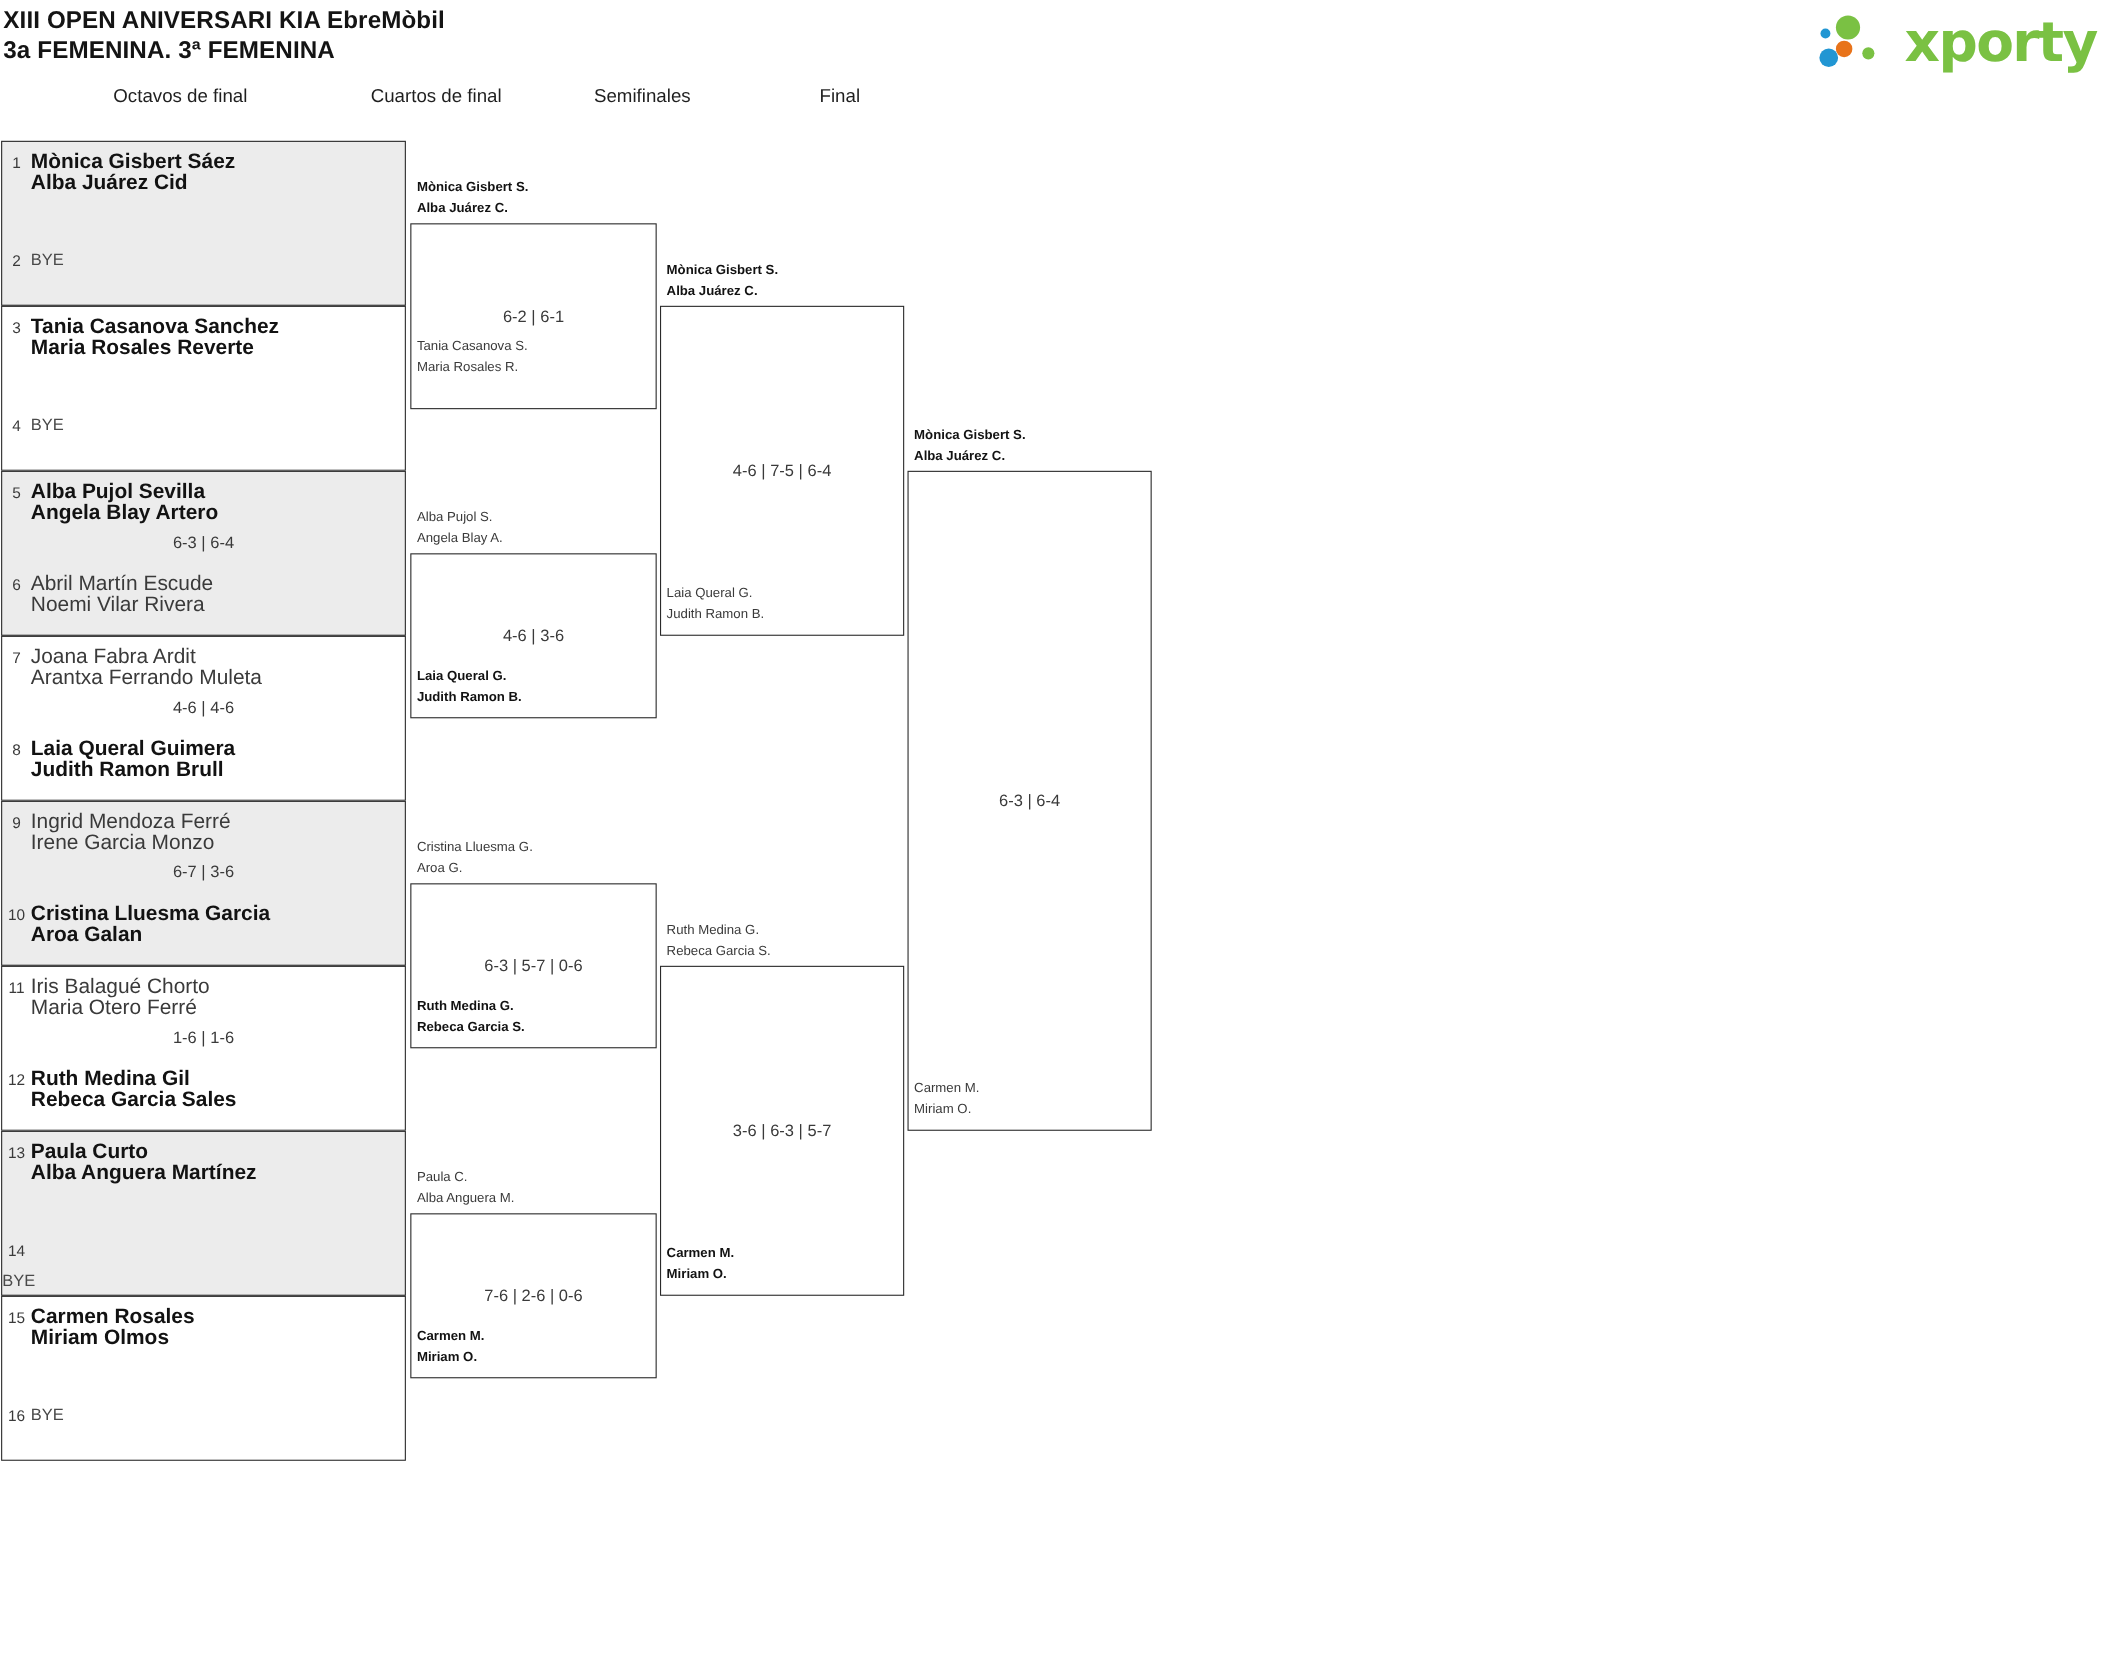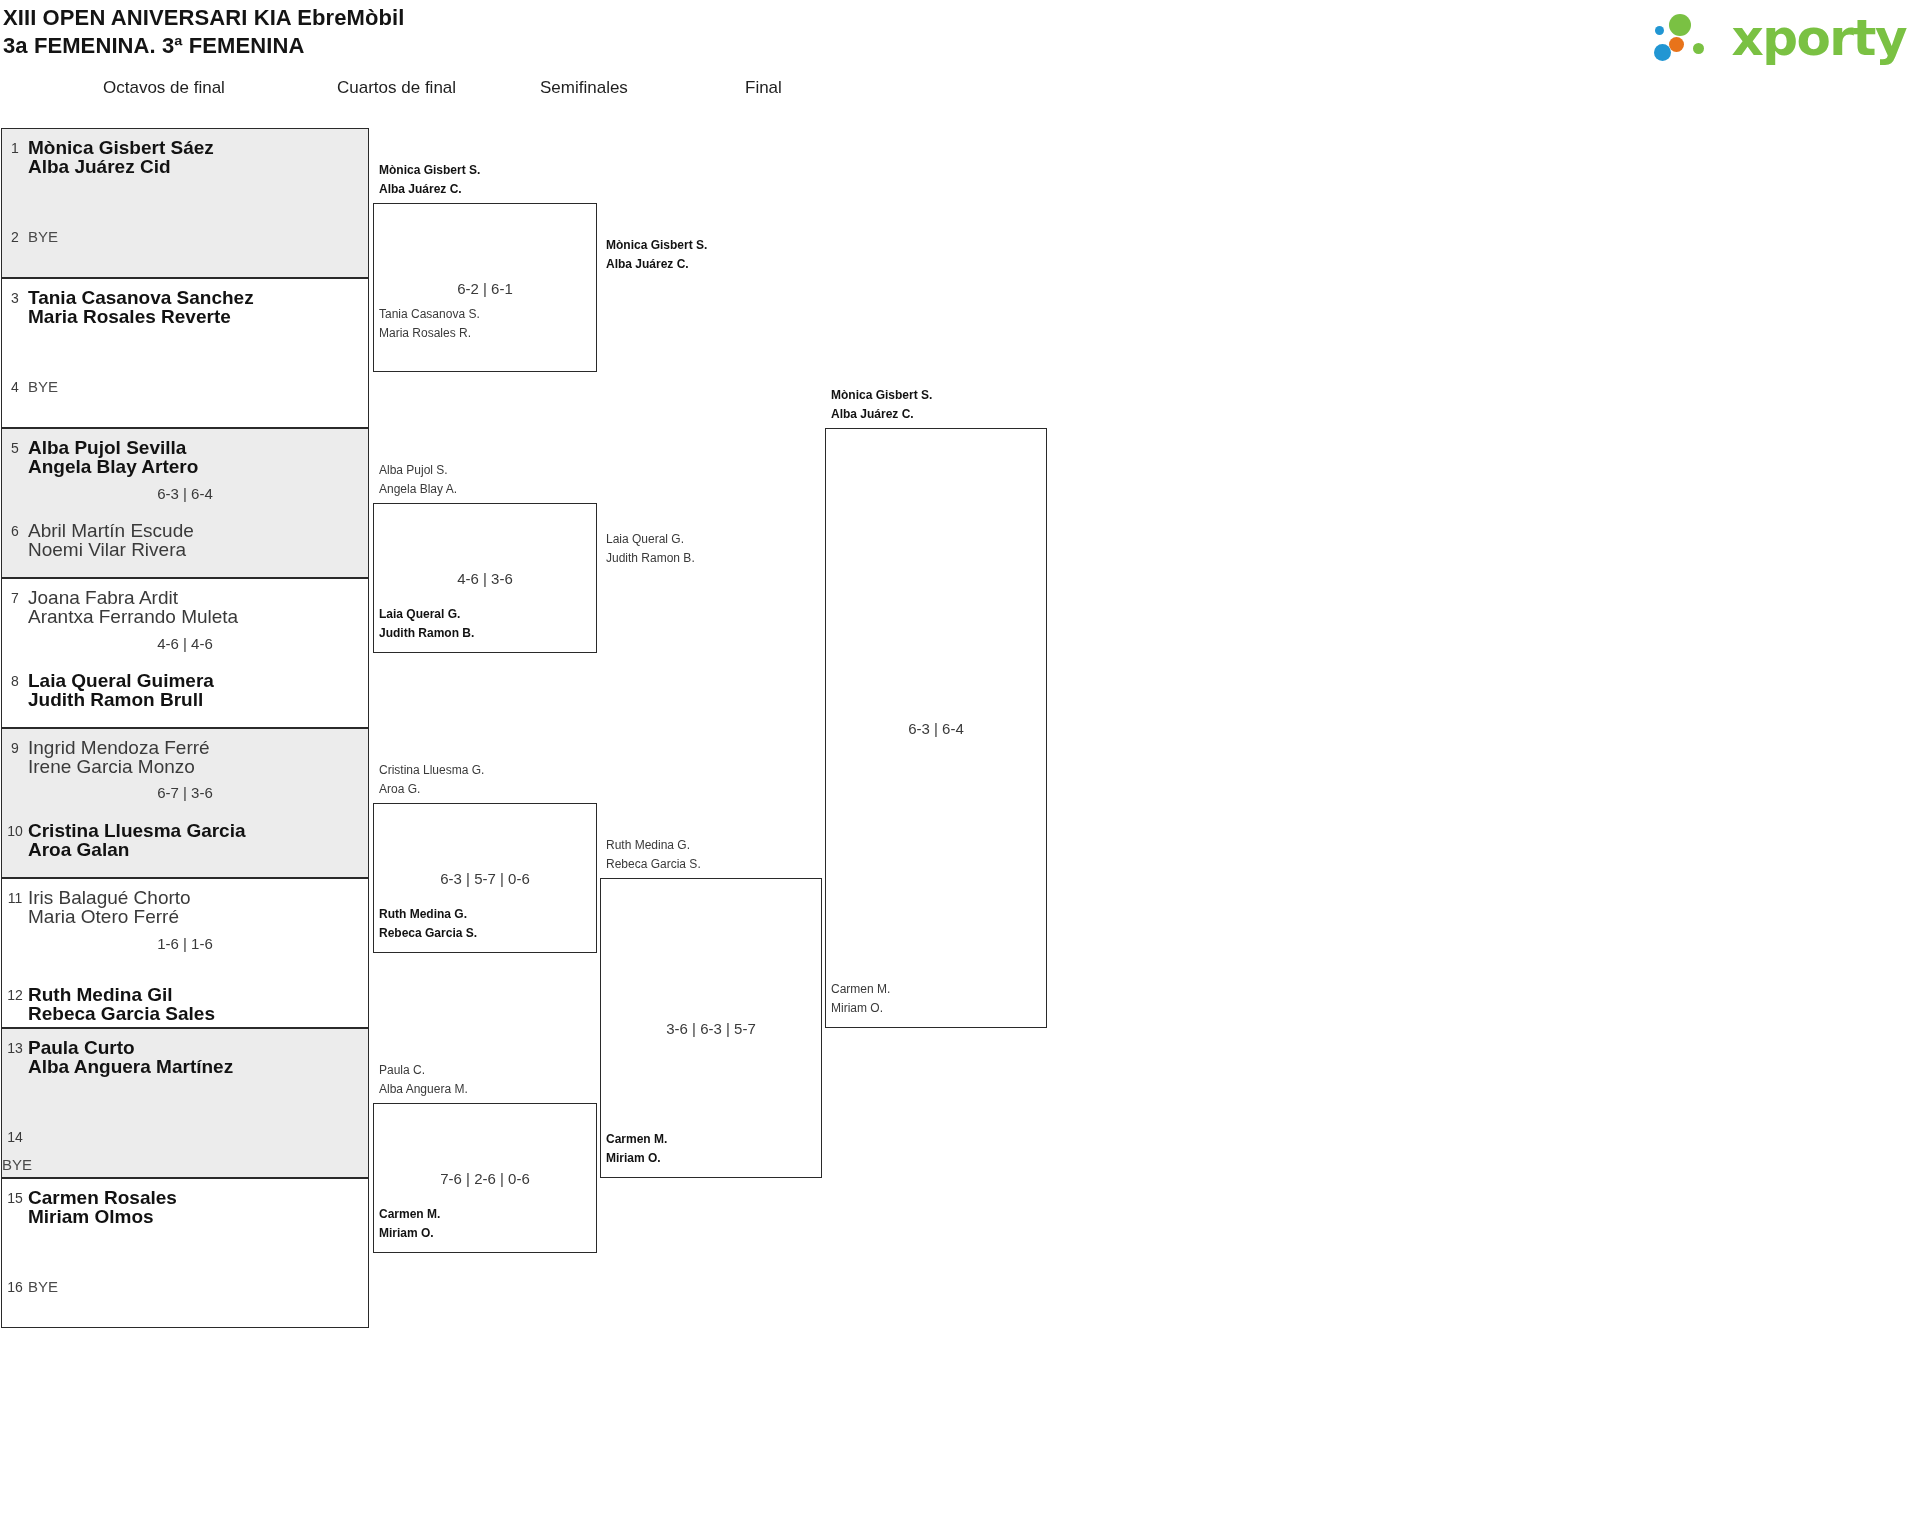--- a/index.html
+++ b/index.html
@@ -145,21 +145,21 @@
       <div class="r1-score" style="top: 55px;">6-7 | 3-6</div>
     </div>
     <div class="r1-block" style="top: 878px; height: 150px;">
       <div class="r1-team" style="top: 9px;">
         <div class="r1-seed">11</div>
         <div class="r1-names">
           <div>Iris Balagué Chorto</div>
           <div>Maria Otero Ferré</div>
         </div>
       </div>
-      <div class="r1-team" style="top: 92px; margin-top: 14px;">
+      <div class="r1-team" style="top: 92px;">
         <div class="r1-seed">12</div>
         <div class="r1-names win">
           <div>Ruth Medina Gil</div>
           <div>Rebeca Garcia Sales</div>
         </div>
       </div>
       <div class="r1-score" style="top: 56px;">1-6 | 1-6</div>
     </div>
     <div class="r1-block shaded" style="top: 1028px; height: 150px;">
       <div class="r1-team" style="top: 9px;">
@@ -227,20 +227,23 @@
     <div class="mbox" style="left: 373px; top: 1103px; width: 224px; height: 150px;">
       <div class="mscore">7-6 | 2-6 | 0-6</div>
     </div>
     <div class="mname" style="left: 379px; top: 1061px;">
       <div>Paula C.</div>
       <div>Alba Anguera M.</div>
     </div>
     <div class="mname win" style="left: 379px; top: 1205px;">
       <div>Carmen M.</div>
       <div>Miriam O.</div>
+    </div>
+    <div class="mbox" style="left: 600px; top: 278px; width: 222px; height: 300px;">
+      <div class="mscore">4-6 | 7-5 | 6-4</div>
     </div>
     <div class="mname win" style="left: 606px; top: 236px;">
       <div>Mònica Gisbert S.</div>
       <div>Alba Juárez C.</div>
     </div>
     <div class="mname" style="left: 606px; top: 530px;">
       <div>Laia Queral G.</div>
       <div>Judith Ramon B.</div>
     </div>
     <div class="mbox" style="left: 600px; top: 878px; width: 222px; height: 300px;">

